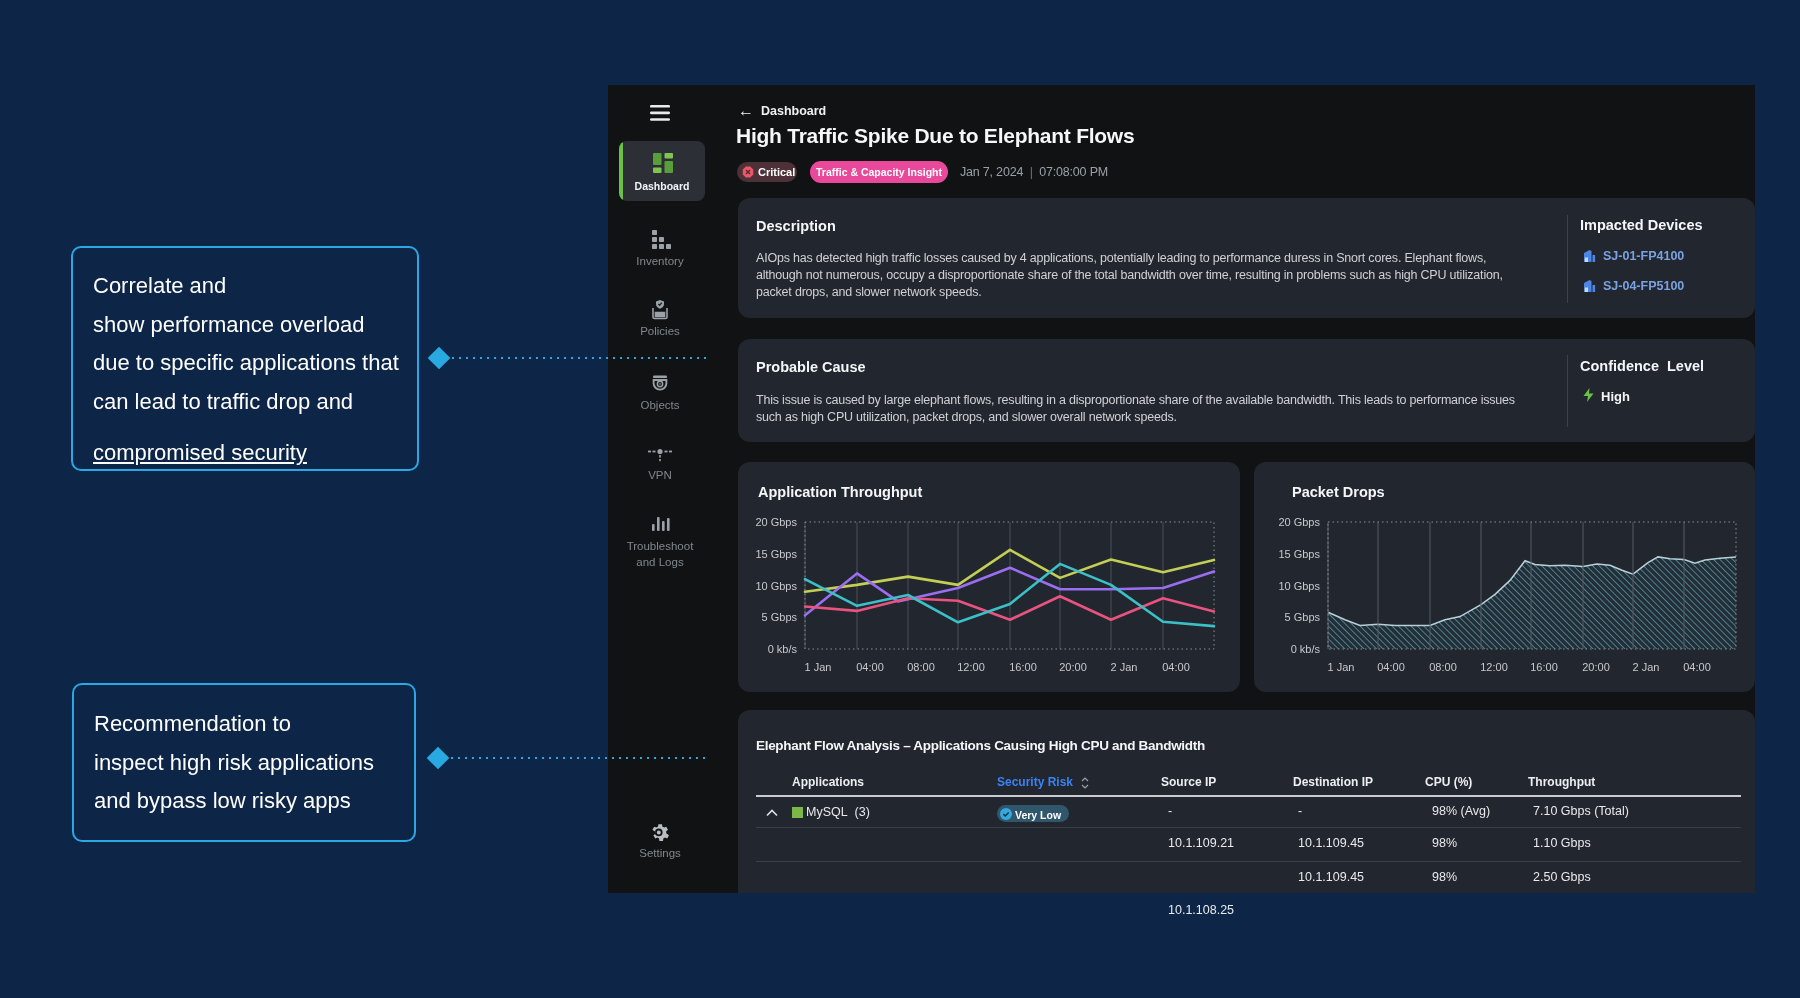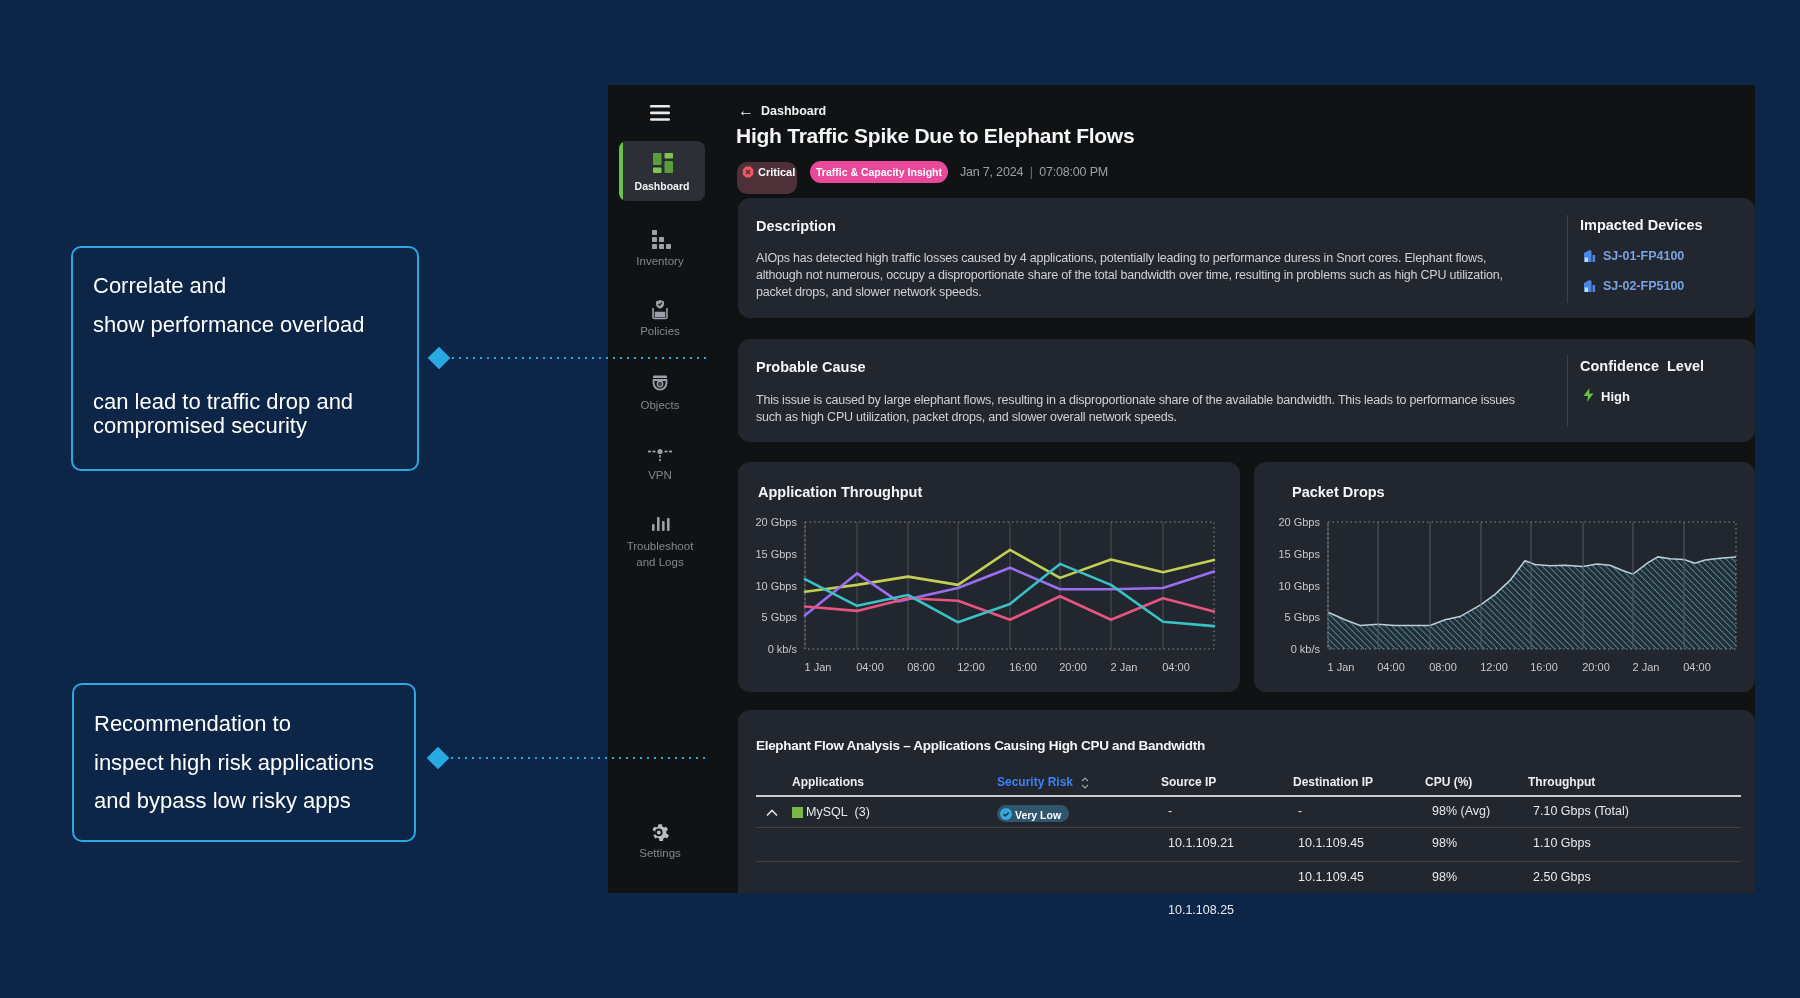--- a/index.html
+++ b/index.html
@@ -31,22 +31,23 @@
   .devlink { position:absolute; color:#7aa2e2; font-weight:bold; font-size:12.5px; white-space:nowrap; }
   .axis { font-size:11px; fill:#c6cacf; }
   .gray { color:#9aa0a6; }
 </style>
 </head>
 <body>
 
 <div class="callout" style="left:71px; top:246px; width:348px; height:225px;">
   <div class="ln" style="top:25px;">Correlate and</div>
   <div class="ln" style="top:64px;">show performance overload</div>
+  <div class="ln" style="top:102px;">due to specific applications that</div>
   <div class="ln" style="top:141px;">can lead to traffic drop and</div>
-  <div class="ln" style="top:165px;">compromised security</div>
+  <div class="ln" style="top:192px;text-decoration:underline;">compromised security</div>
 </div>
 <div class="diamond" style="left:431px; top:350px;"></div>
 <div class="dotline" style="left:452px; top:357px; width:258px;"></div>
 
 <div class="callout" style="left:72px; top:683px; width:344px; height:159px;">
   <div class="ln" style="top:26px;">Recommendation to</div>
   <div class="ln" style="top:65px;">inspect high risk applications</div>
   <div class="ln" style="top:103px;">and bypass low risky apps</div>
 </div>
 <div class="diamond" style="left:430px; top:750px;"></div>
@@ -140,21 +141,21 @@
       <svg width="24" height="24" viewBox="0 0 24 24" style="margin-bottom:2px;">
         <path fill="#b9bec4" d="M12 8.2a3.8 3.8 0 1 0 0 7.6 3.8 3.8 0 0 0 0-7.6zm0 5.8a2 2 0 1 1 0-4 2 2 0 0 1 0 4zM20.4 13.5l1.8 1.4-1.8 3.1-2.1-.8a7 7 0 0 1-1.8 1l-.3 2.3h-3.6l-.3-2.3a7 7 0 0 1-1.8-1l-2.1.8-1.8-3.1 1.8-1.4a7 7 0 0 1 0-2.1L5.6 9.4l1.8-3.1 2.1.8a7 7 0 0 1 1.8-1l.3-2.3h3.6l.3 2.3a7 7 0 0 1 1.8 1l2.1-.8 1.8 3.1-1.8 1.4a7 7 0 0 1 0 2.1z" transform="translate(-1.2,-0.6)"></path>
       </svg>
       Settings
     </div>
   </div>
 
   <div class="abs" style="left:130px; top:17px; color:#eef0f2; font-size:12.5px; font-weight:bold;"><span style="font-size:16px; font-weight:normal; vertical-align:-1px;">←</span>&nbsp; Dashboard</div>
   <div class="abs" style="left:128px; top:39px; color:#f5f7f9; font-size:21px; font-weight:bold; letter-spacing:-0.25px;">High Traffic Spike Due to Elephant Flows</div>
 
-  <div class="abs" style="left:129px; top:77px; width:60px; height:32px; background:#4e3138; border-radius:10px;">
+  <div class="abs" style="left:129px; top:77px; width:60px; height:20px; background:#4e3138; border-radius:10px;">
     <svg class="abs" style="left:5px; top:4px;" width="12" height="12" viewBox="0 0 12 12">
       <path d="M3.8 0.6 h4.4 l3 3 v4.8 l-3 3 h-4.4 l-3-3 v-4.8 z" fill="#ef5666"></path>
       <path d="M4 4 l4 4 M8 4 l-4 4" stroke="#4b2e35" stroke-width="1.4"></path>
     </svg>
     <div class="abs" style="left:21px; top:4px; color:#fff; font-size:11px; font-weight:bold;">Critical</div>
   </div>
   <div class="abs" style="left:202px; top:76px; width:138px; height:22px; background:#e8499a; border-radius:11px; text-align:center; color:#fff; font-size:10.5px; font-weight:bold; line-height:22px; white-space:nowrap;">Traffic &amp; Capacity Insight</div>
   <div class="abs gray" style="left:352px; top:80px; font-size:12.5px; letter-spacing:-0.2px;">Jan 7, 2024&nbsp; <span style="color:#6c7278;">|</span>&nbsp; 07:08:00 PM</div>
 
   <div class="card" style="left:130px; top:113px; width:1017px; height:120px;"></div>
@@ -170,21 +171,21 @@
       <path d="M3 4 L8.5 1 L10.5 2 V13 H3 Z" fill="#4d87e6"></path>
       <rect x="11.5" y="6" width="2.6" height="7" fill="#4d87e6"></rect>
       <rect x="3.8" y="8.5" width="3.2" height="4.5" fill="#c5d9f4"></rect>
     </svg>
   <div class="devlink" style="left:995px; top:164px;">SJ-01-FP4100</div>
   <svg class="abs" style="left:973px; top:194px;" width="15" height="13" viewBox="0 0 15 13">
       <path d="M3 4 L8.5 1 L10.5 2 V13 H3 Z" fill="#4d87e6"></path>
       <rect x="11.5" y="6" width="2.6" height="7" fill="#4d87e6"></rect>
       <rect x="3.8" y="8.5" width="3.2" height="4.5" fill="#c5d9f4"></rect>
     </svg>
-  <div class="devlink" style="left:995px; top:194px;">SJ-02-FP5100</div>
+  <div class="devlink" style="left:995px; top:194px;">SJ-04-FP5100</div>
 
   <div class="card" style="left:130px; top:254px; width:1017px; height:103px;"></div>
   <div class="cardhead" style="left:148px; top:274px;">Probable Cause</div>
   <div class="bodytext" style="left:148px; top:307px;">
     This issue is caused by large elephant flows, resulting in a disproportionate share of the available bandwidth. This leads to performance issues<br>
     such as high CPU utilization, packet drops, and slower overall network speeds.
   </div>
   <div class="divider" style="left:959px; top:270px; height:72px;"></div>
   <div class="cardhead" style="left:972px; top:273px;">Confidence&nbsp; Level</div>
   <svg class="abs" style="left:974px; top:303px;" width="13" height="14" viewBox="0 0 13 14">

